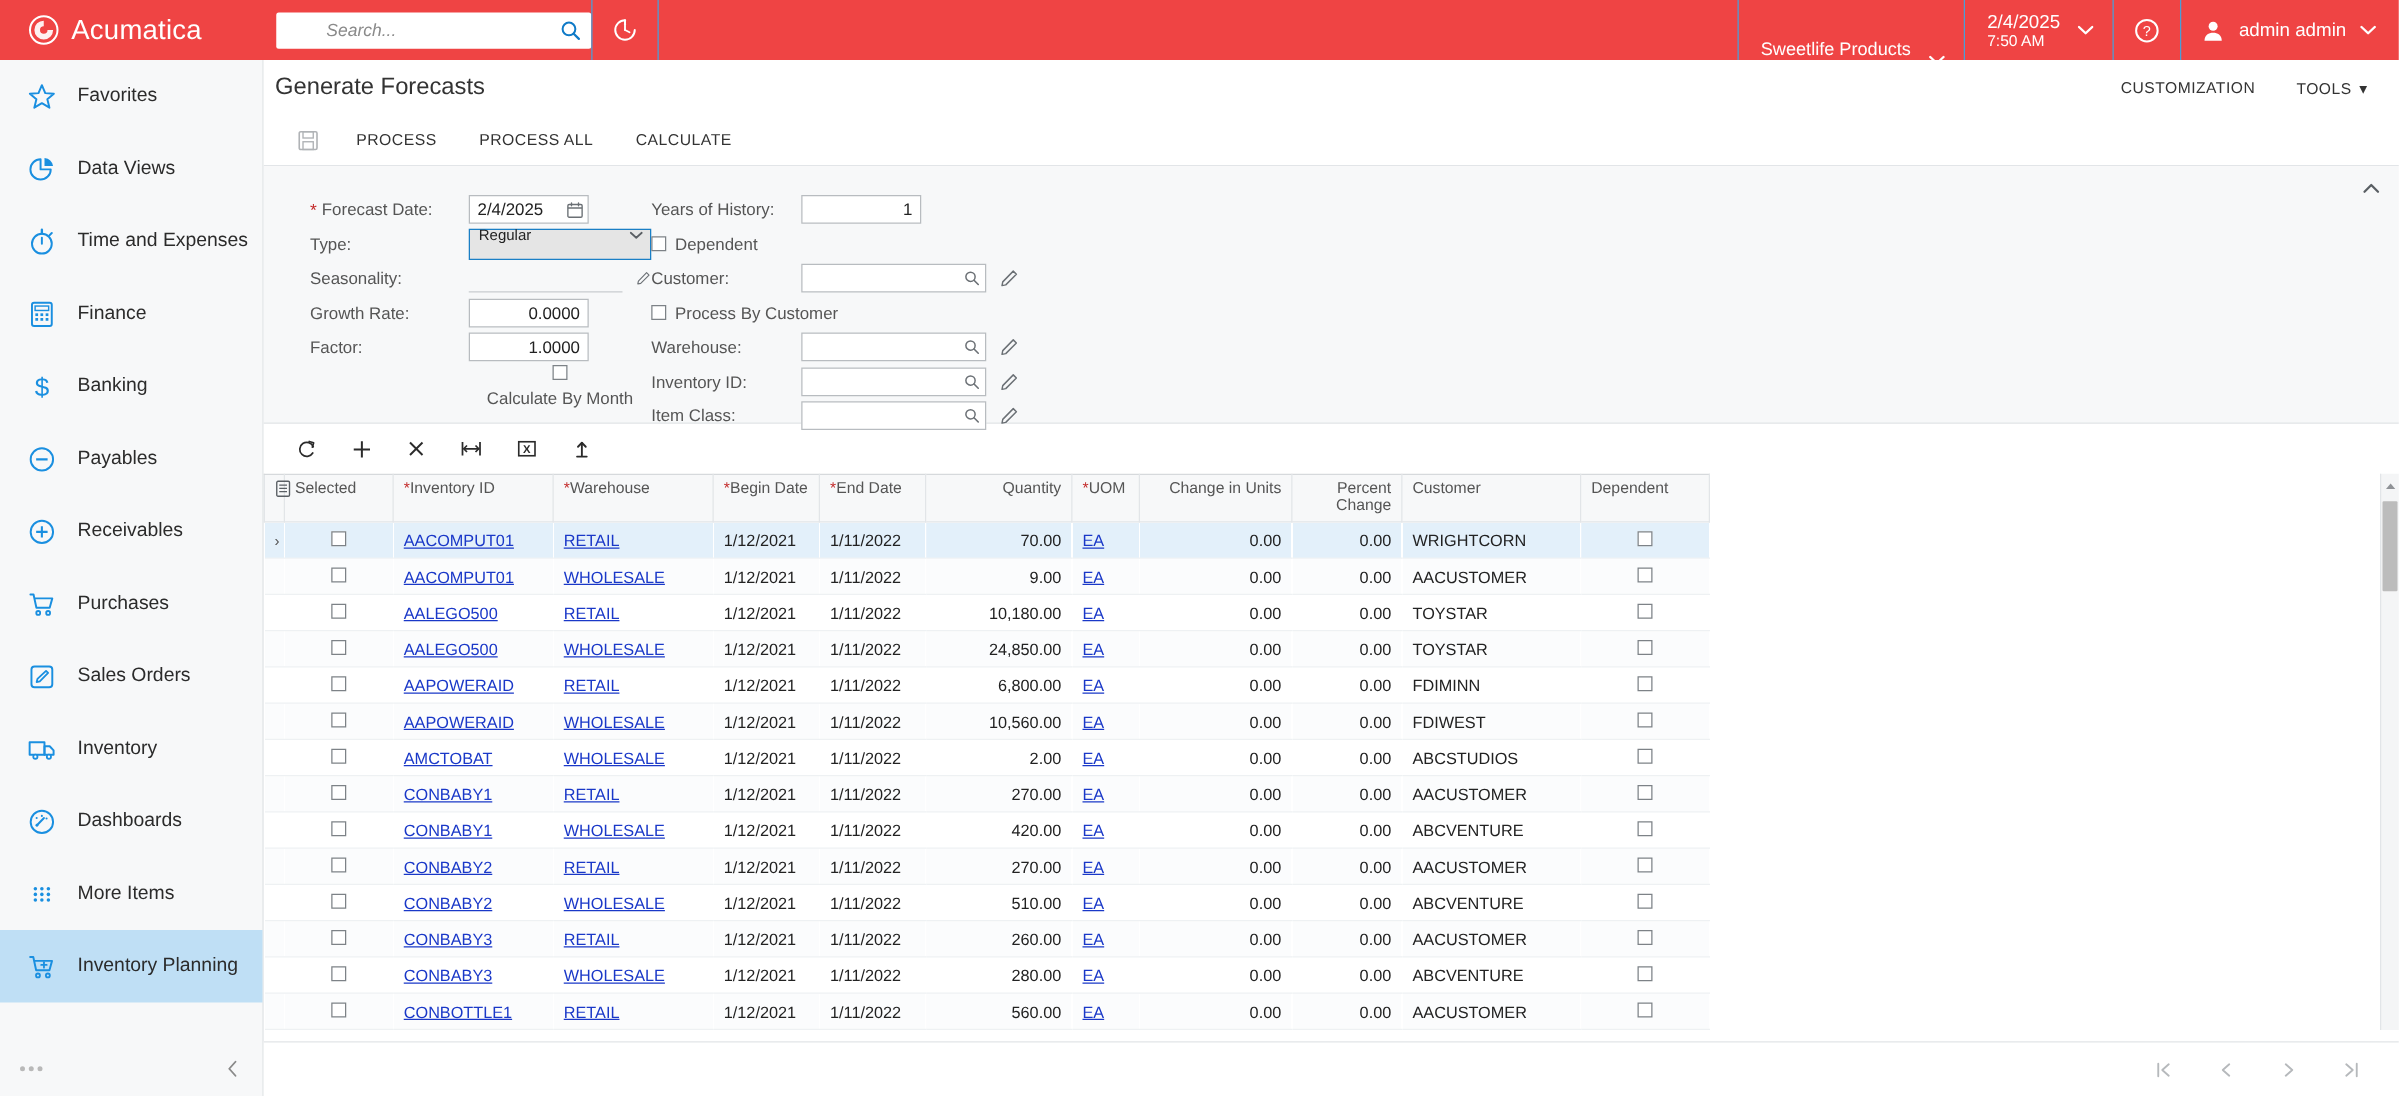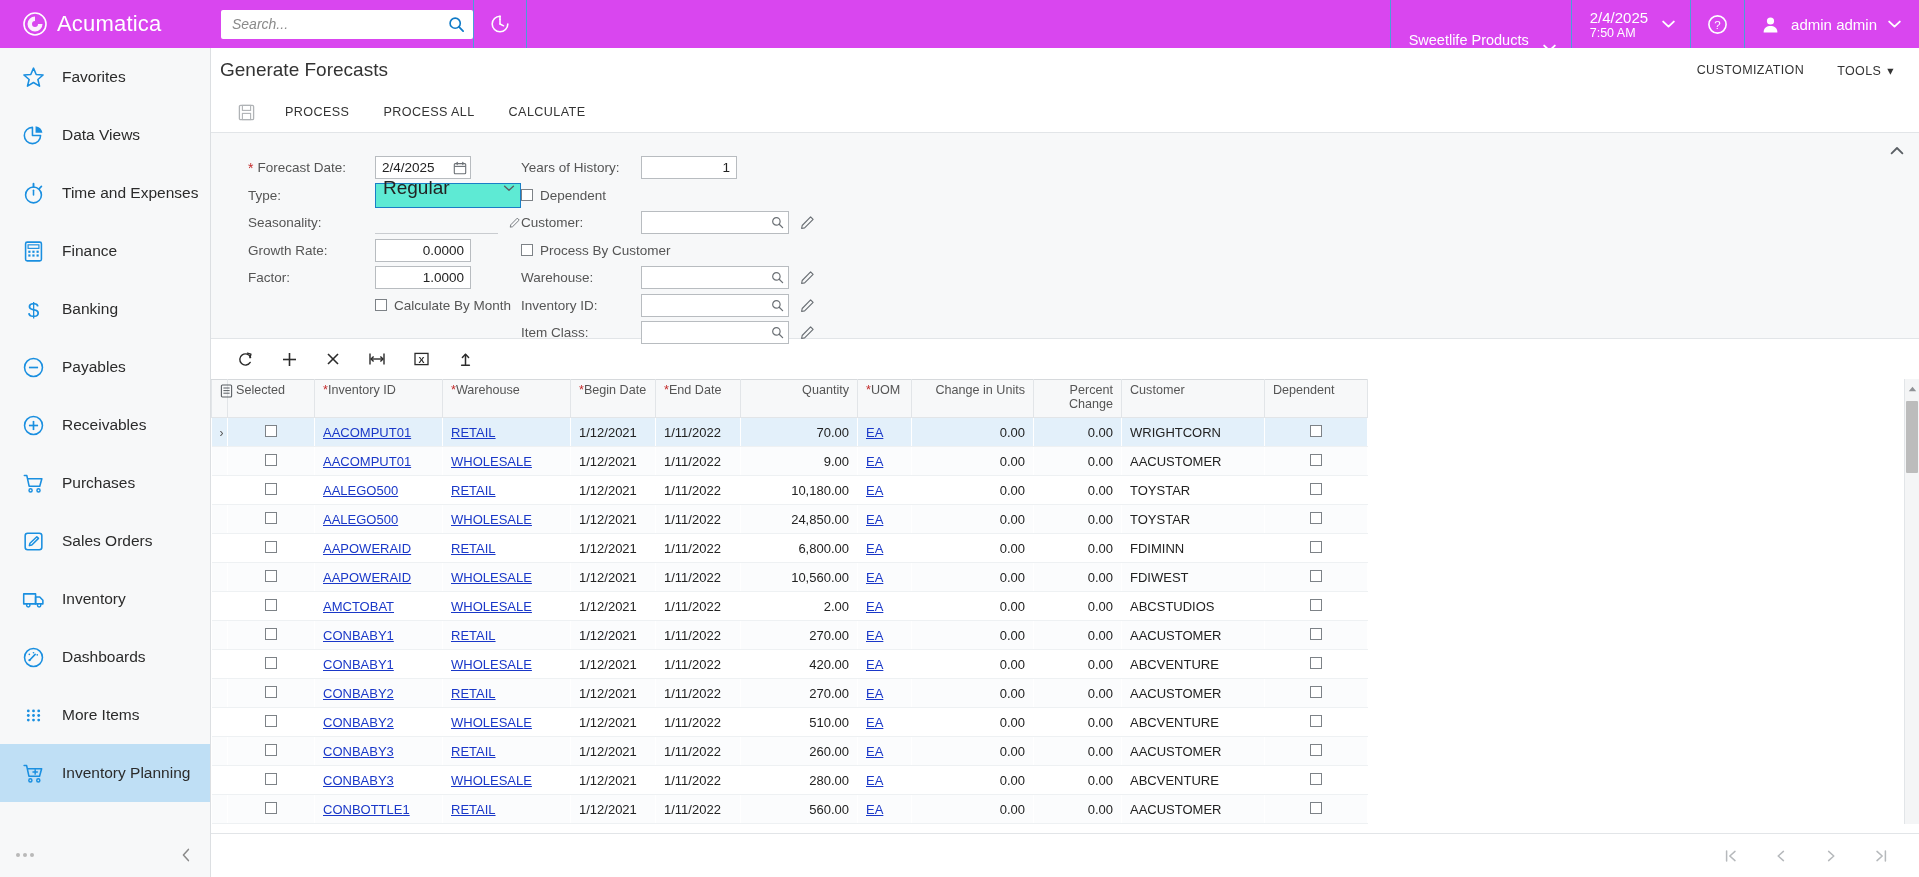--- a/index.html
+++ b/index.html
@@ -6,21 +6,21 @@
   html, body {
     width: 1919px; height: 877px;
     font-family: "Liberation Sans", sans-serif;
     background: #ffffff;
     overflow: hidden;
     color: #333;
   }
   
   .topbar {
     position: absolute; top: 0; left: 0; width: 1919px; height: 48px;
-    background: #d946ef; display: flex; align-items: stretch;
+    background: #ef4444; display: flex; align-items: stretch;
   }
   .brand {
     width: 211px; display: flex; align-items: center; gap: 9px;
     padding-left: 22px; flex: 0 0 211px;
   }
   .brand-logo { width: 26px; height: 26px; flex: none; }
   .brand-name {
     color: #fff; font-size: 22px; letter-spacing: .2px; font-weight: 400;
   }
   .search-wrap {
@@ -28,20 +28,21 @@
     flex: 0 0 auto;
   }
   .search-box {
     width: 252px; height: 29px; background: #fff; border-radius: 2px;
     display: flex; align-items: center; padding: 0 8px 0 11px;
   }
   .search-box input {
     border: 0; outline: 0; flex: 1; font-size: 14px;
     font-family: "Liberation Sans", sans-serif; color: #444;
     font-style: italic;
+    margin-left: 29px;
   }
   .search-box input::placeholder { color: #8a8a8a; font-style: italic; }
   .search-icon { width: 17px; height: 17px; flex: none; }
   .hdr-divider { width: 1px; background: #4a9ed8; margin: 0; }
   .hdr-btn {
     display: flex; align-items: center; justify-content: center;
     padding: 0 15px; cursor: pointer;
   }
   .spacer-flex { flex: 1; }
   .hdr-company {
@@ -136,39 +137,39 @@
     height: 23px; border: 1px solid #b8bcc0; background: #fff;
     font-size: 13.5px; color: #222; padding: 0 6px; outline: none;
     font-family: "Liberation Sans", sans-serif;
   }
   .inp-date { width: 96px; display: flex; align-items: center; padding-right: 3px; }
   .inp-date span { flex: 1; }
   .inp-num { width: 96px; text-align: right; }
   .inp-sel {
     width: 158px; height: 25px; border: 1.6px solid #1a7fc6;
     display: flex; align-items: center; padding: 0 5px 15px 7px;
-    background: #5eead4; font-size: 19px; color: #222; cursor: pointer;
+    background: #e5e5e5; font-size: 12px; color: #222; cursor: pointer;
   }
   .inp-sel span { flex: 1; }
   .inp-blank {
     width: 158px; height: 23px; border: 0; border-bottom: 1px solid #c9ccd0;
     background: transparent;
   }
   .inp-lookup {
     width: 148px; height: 23px; border: 1px solid #b8bcc0; background: #fff;
     display: flex; align-items: center; justify-content: flex-end; padding-right: 4px;
   }
   .pencil { margin-left: 11px; cursor: pointer; }
   .cbox {
     width: 12px; height: 12px; border: 1px solid #7d8287; background: #fff;
     display: inline-block; flex: none; cursor: pointer;
   }
   .cbrow { display: flex; align-items: center; gap: 7px; height: 27.5px; }
   .cbrow .cbl { font-size: 13.5px; color: #555; }
-  .cb-indent-left { padding-left: 127px; }
+  .cb-indent-left { padding-left: 127px; flex-direction: column; }
 
   
   .grid-tools {
     height: 40px; display: flex; align-items: center; padding-left: 12px;
     background: #fff;
   }
   .gt-btn {
     width: 44px; height: 40px; display: flex; align-items: center;
     justify-content: center; cursor: pointer;
   }

